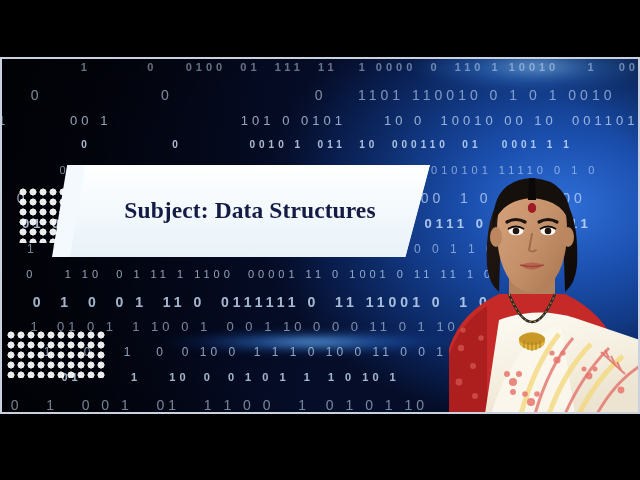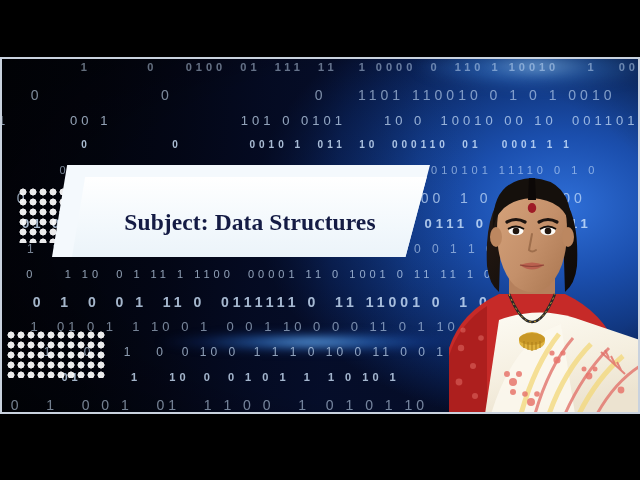--- a/index.html
+++ b/index.html
@@ -176,21 +176,20 @@
     width: 378px;
     height: 92px;
     -webkit-clip-path: polygon(4.0% 0%, 100% 0%, 93.5% 100%, 0% 100%);
     clip-path: polygon(4.0% 0%, 100% 0%, 93.5% 100%, 0% 100%);
   }
   #banner-subject .panel {
     left: 18px; top: 0px;
     width: 360px; height: 92px;
     -webkit-clip-path: polygon(4.2% 0%, 100% 0%, 93.2% 100%, 0% 100%);
     clip-path: polygon(4.2% 0%, 100% 0%, 93.2% 100%, 0% 100%);
-    margin-top: 12px;
   }
   #banner-subject .banner-text { font-size: 23.5px; }
 
   
   #banner-topic {
     left: 43px;
     top: 243px;
     width: 390px;
     height: 105px;
     -webkit-clip-path: polygon(5.0% 0%, 100% 0%, 94.0% 100%, 0% 100%);

